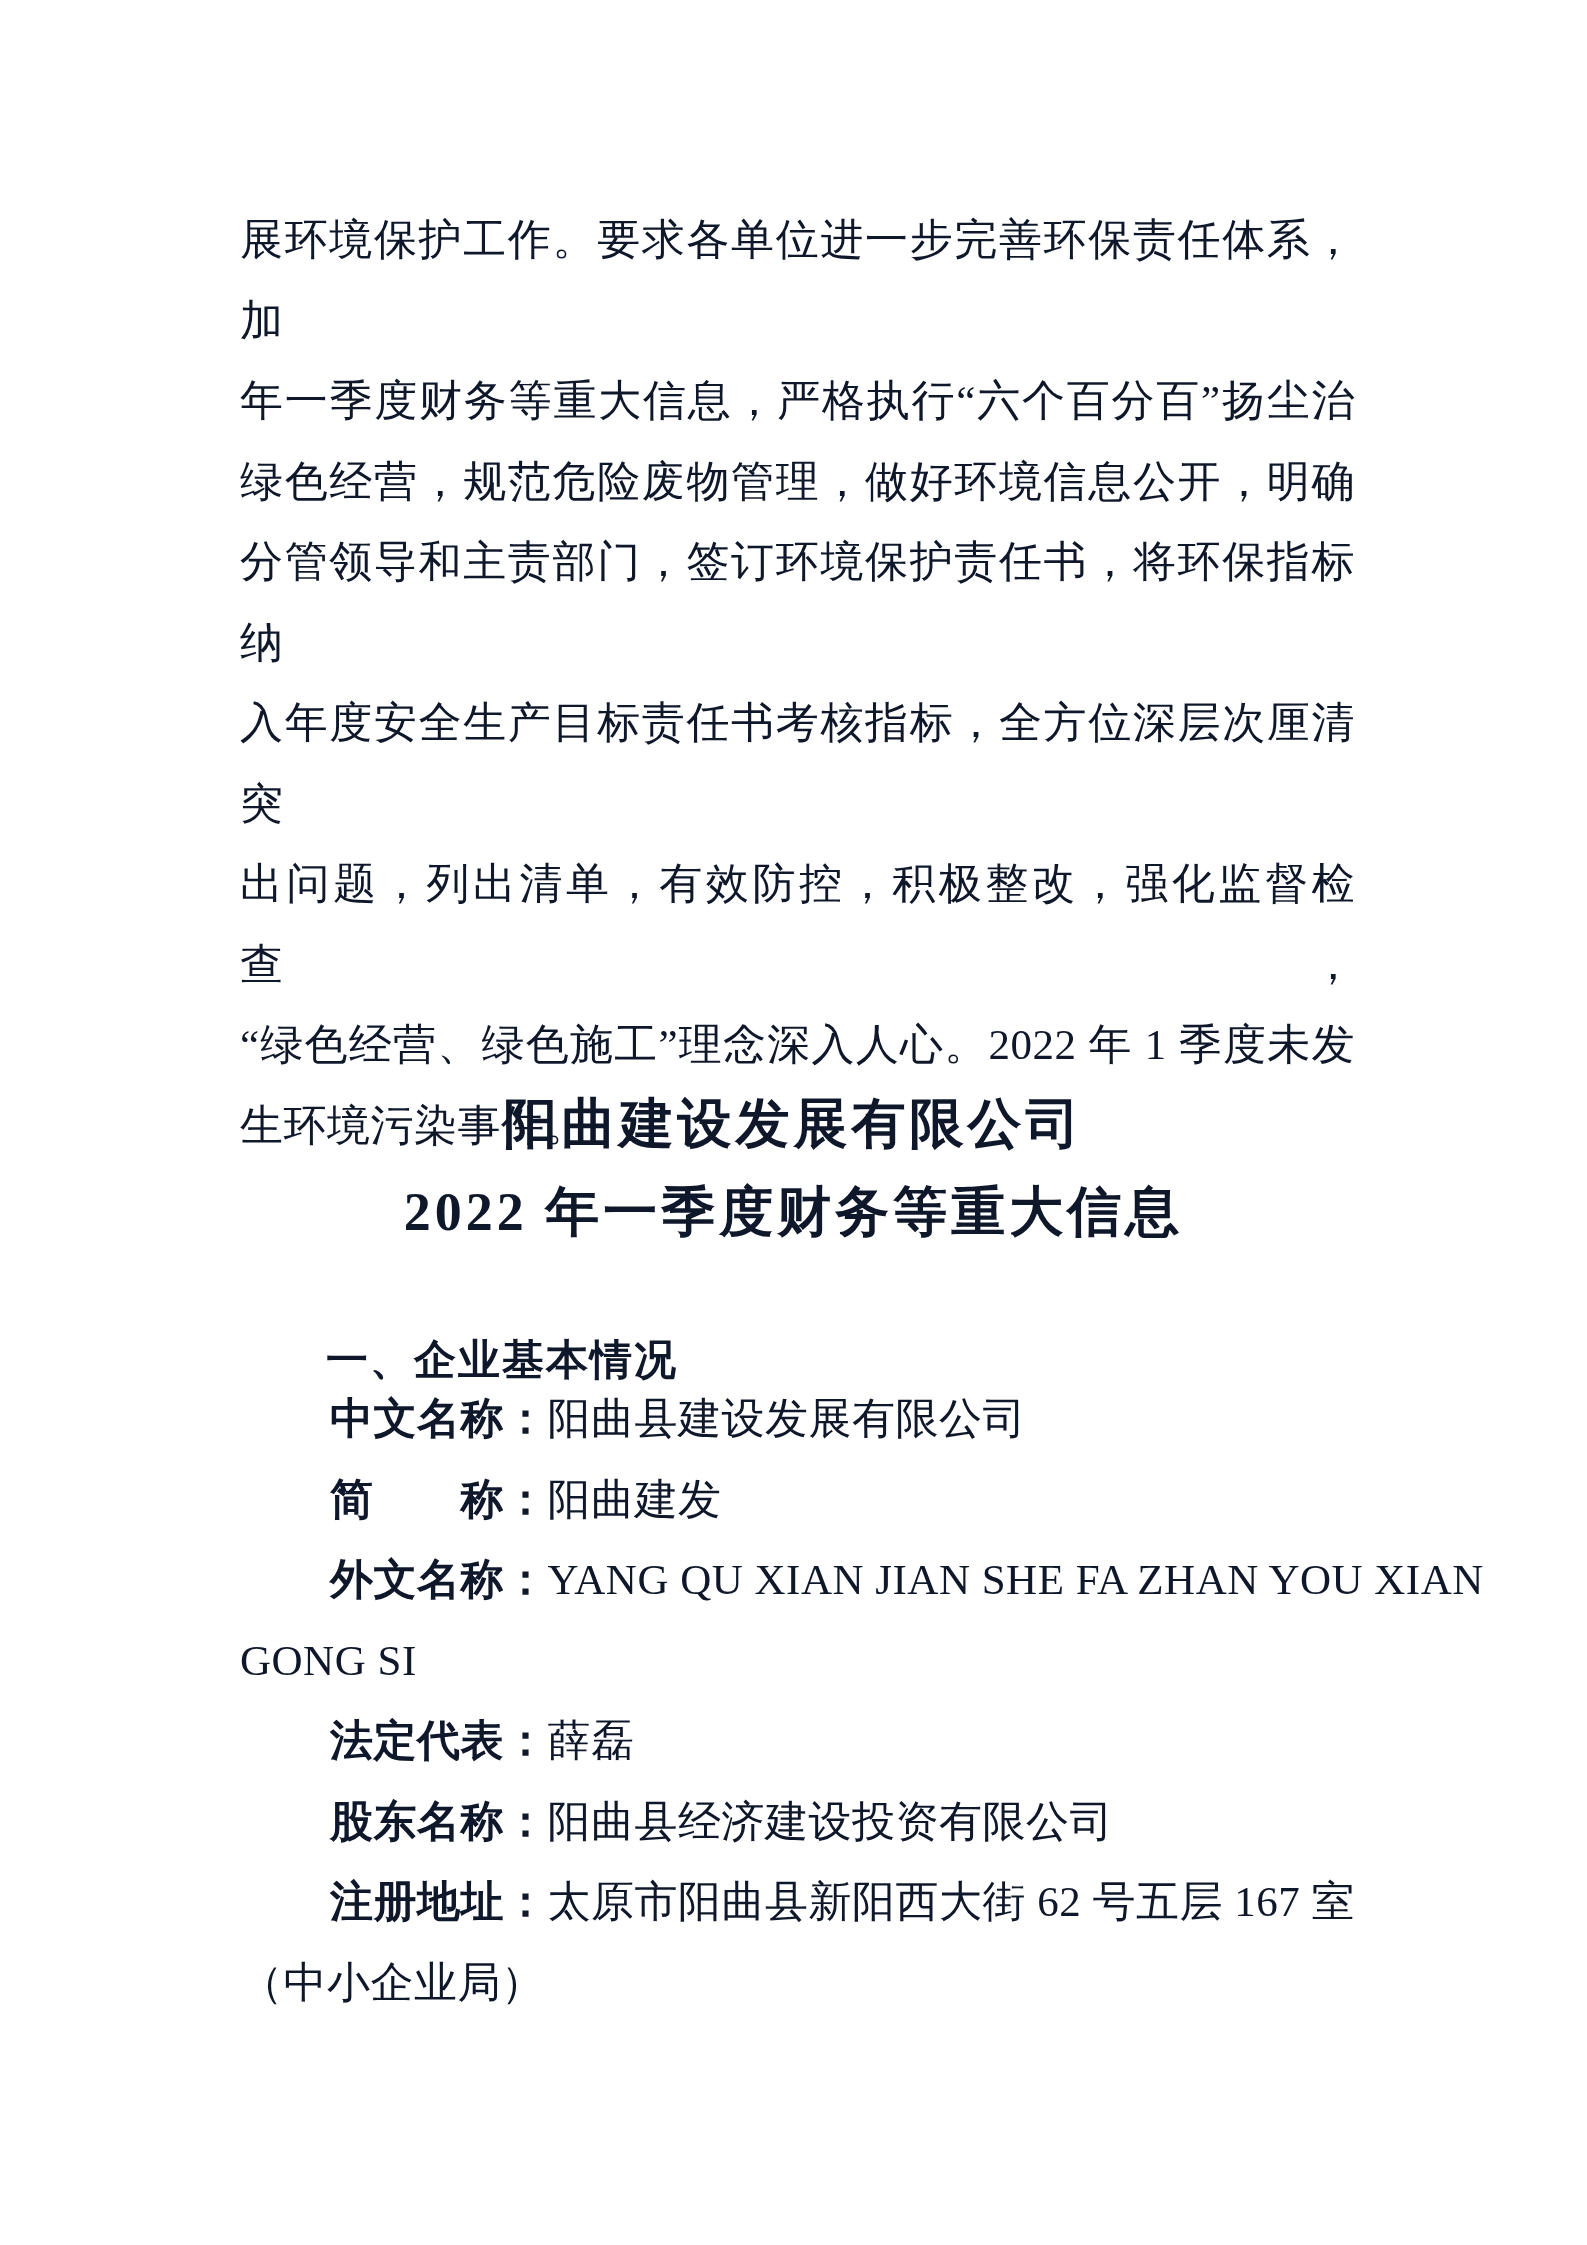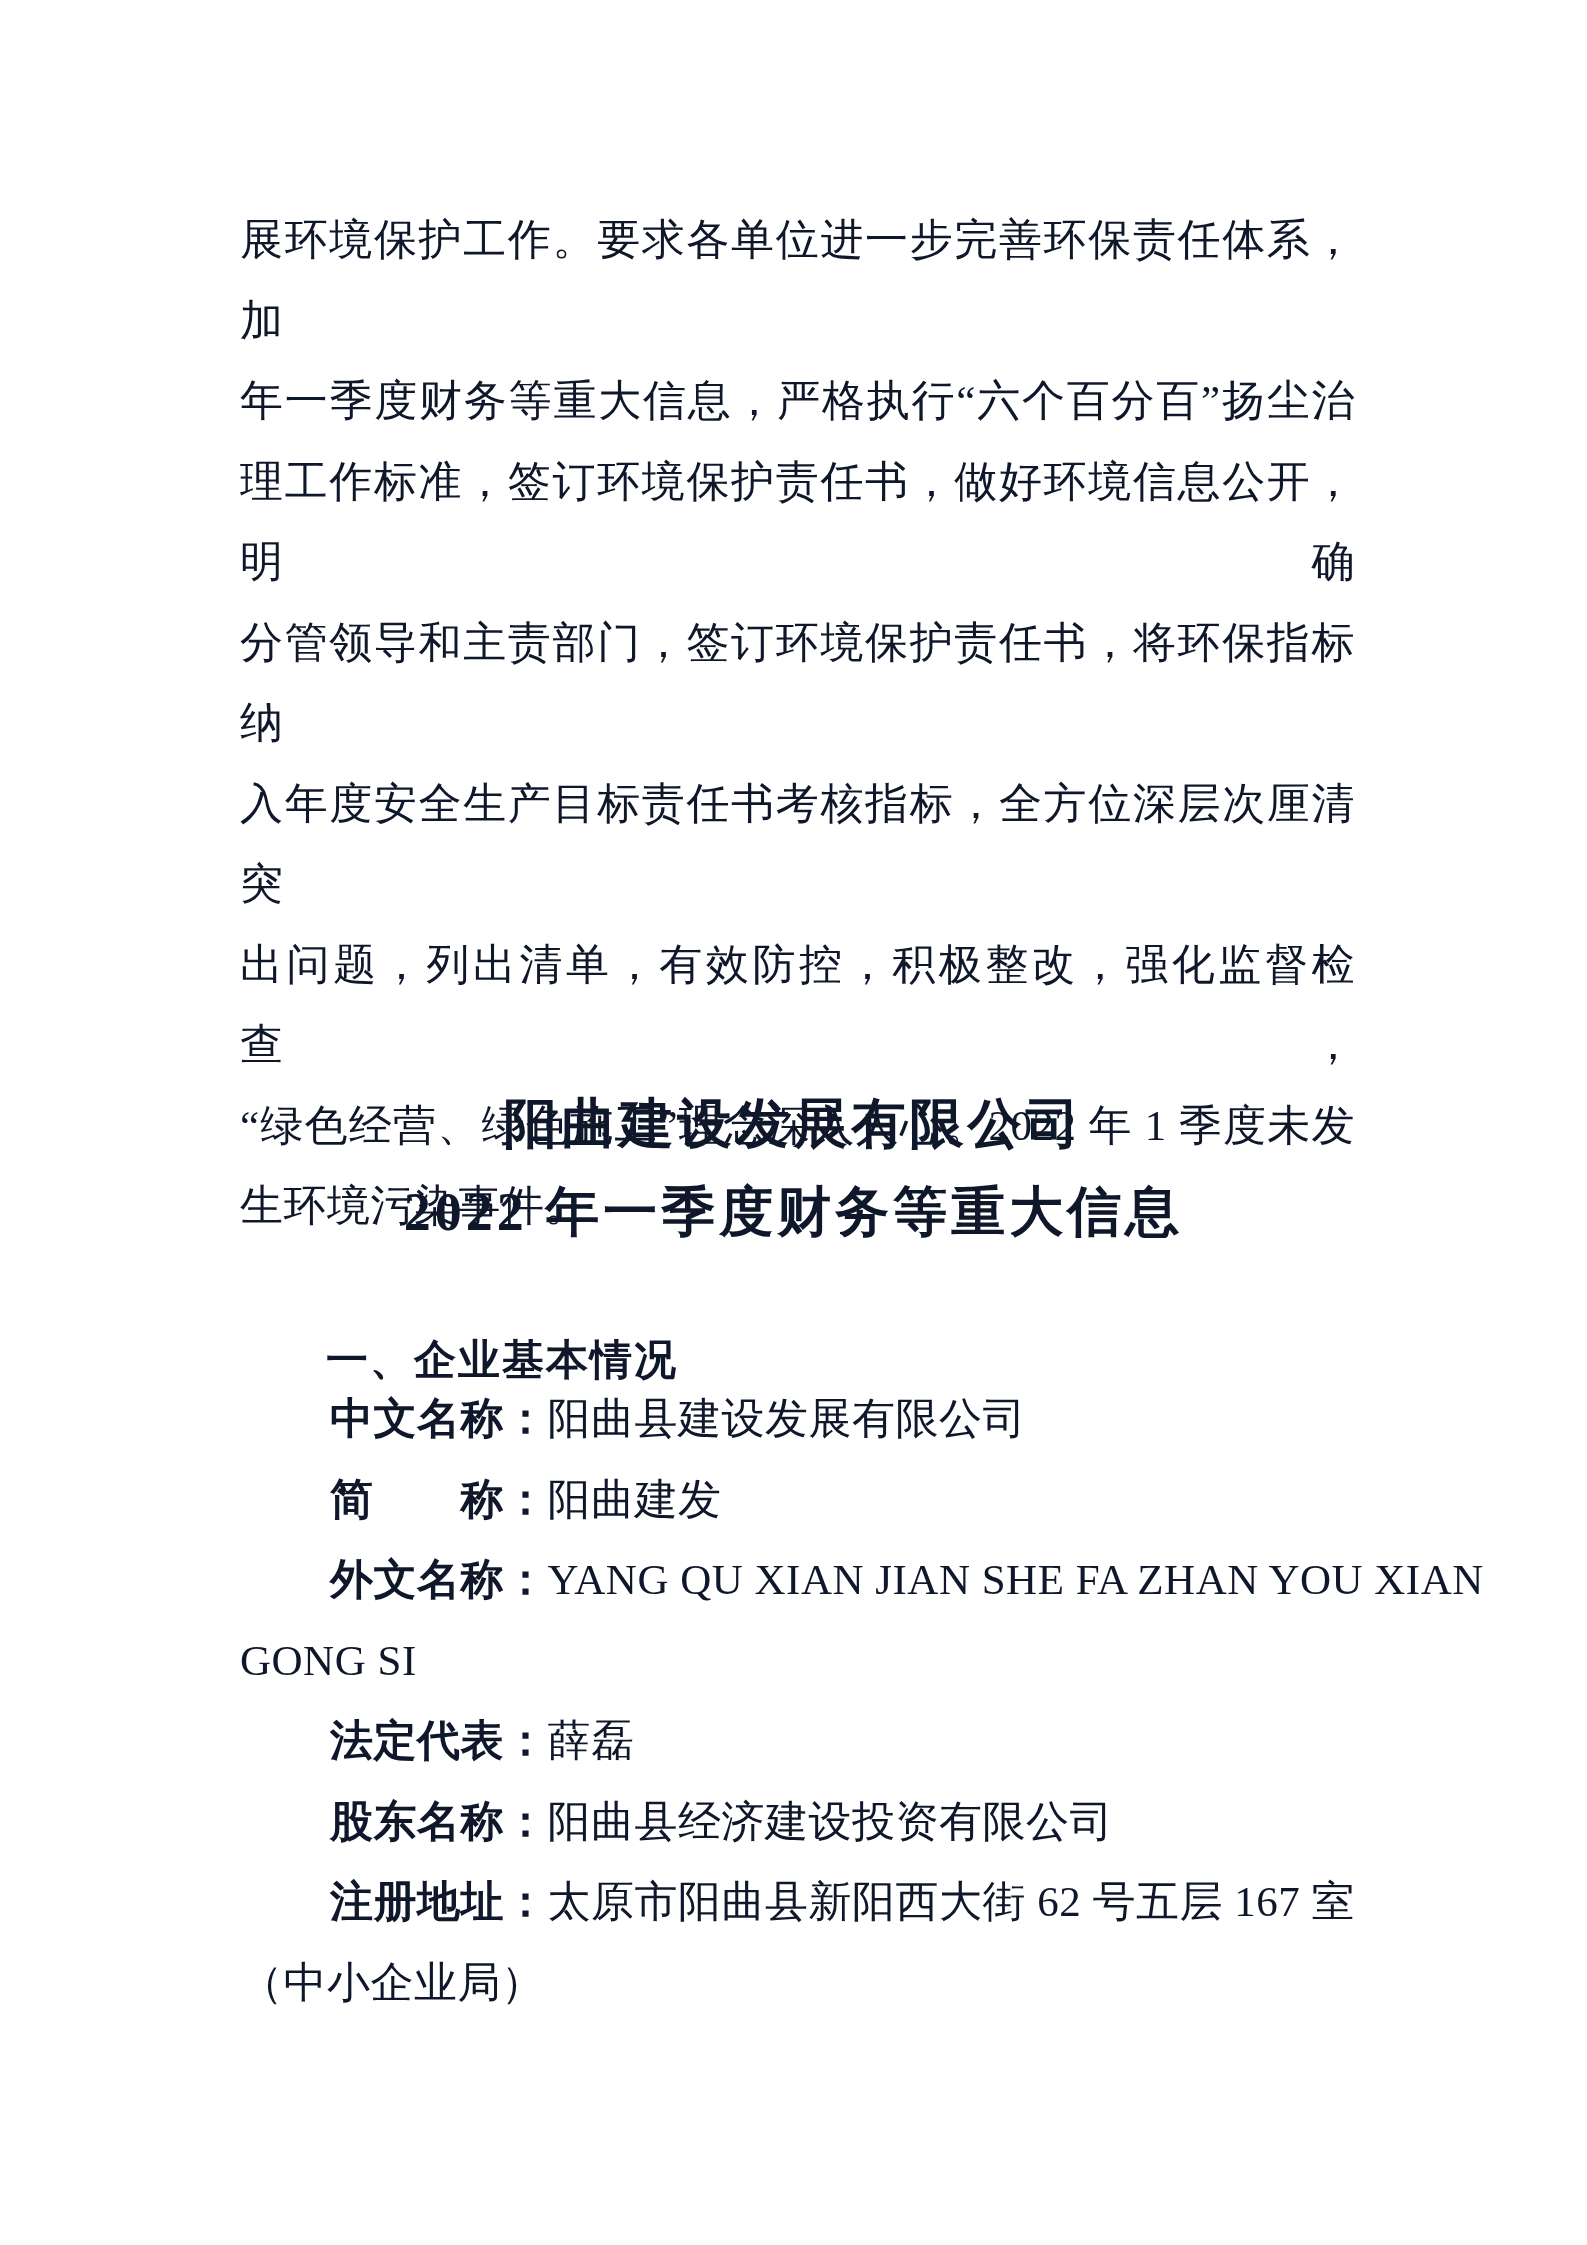--- a/index.html
+++ b/index.html
@@ -72,21 +72,21 @@
   .item .label { font-weight: bold; }
 </style>
 </head>
 <body>
 
 <div class="page">
 
   <div class="para">
     <div class="line">展环境保护工作。要求各单位进一步完善环保责任体系，加</div>
     <div class="line">年一季度财务等重大信息，严格执行“六个百分百”扬尘治</div>
-    <div class="line">理工作标准，签订环境保护责任书，做好环境信息公开，明确</div>
+    <div class="line">绿色经营，规范危险废物管理，做好环境信息公开，明确</div>
     <div class="line">分管领导和主责部门，签订环境保护责任书，将环保指标纳</div>
     <div class="line">入年度安全生产目标责任书考核指标，全方位深层次厘清突</div>
     <div class="line">出问题，列出清单，有效防控，积极整改，强化监督检查，</div>
     <div class="line">“绿色经营、绿色施工”理念深入人心。2022 年 1 季度未发</div>
     <div class="line last">生环境污染事件。</div>
   </div>
 
   <div class="title-block">
     <div>阳曲建设发展有限公司</div>
     <div>2022 年一季度财务等重大信息</div>

